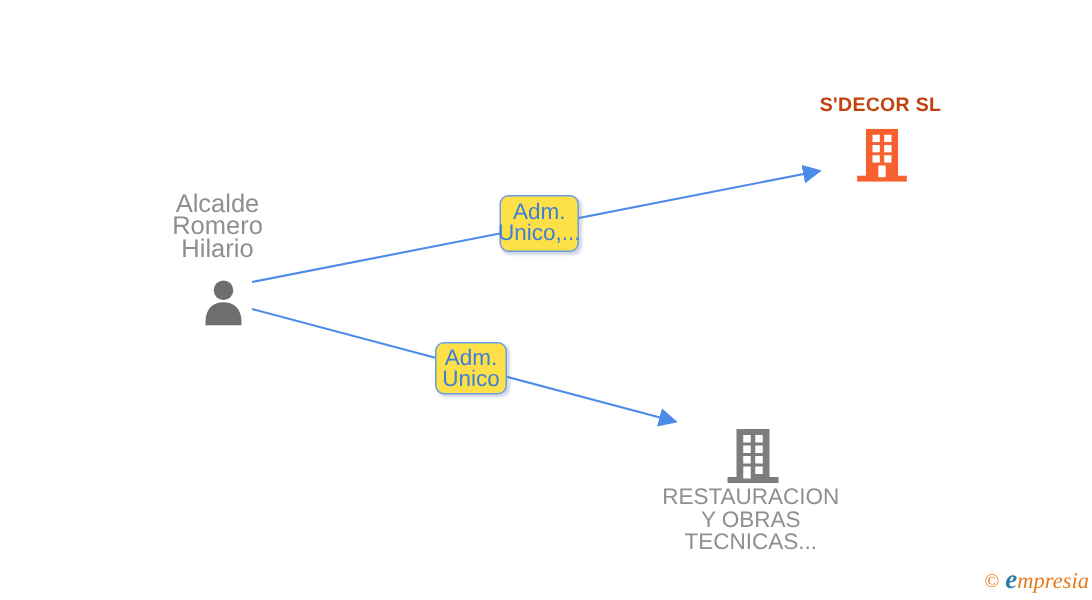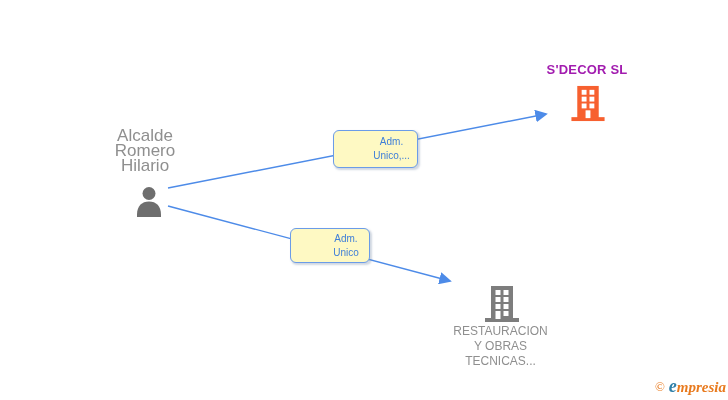--- a/index.html
+++ b/index.html
@@ -23,57 +23,56 @@
     left:95px;top:128px;width:100px;
     font-size:17px;line-height:15px;
     color:#8f8f8f;
   }
   .person-icon{
     position:absolute;left:135px;top:186px;z-index:2;
   }
   .company-title{
     left:522px;top:62px;width:130px;
     font-size:13px;font-weight:bold;
-    color:#a21caf;letter-spacing:0.2px;
+    color:#c2410c;letter-spacing:0.2px;
   }
   .building-1{position:absolute;left:568px;top:84px;z-index:2;}
   .building-2{position:absolute;left:482px;top:284px;z-index:2;}
   .company2-name{
     left:440px;top:324px;width:121px;
-    font-size:12px;line-height:15px;
+    font-size:15px;line-height:15px;
     color:#8f8f8f;
   }
 
   .edge-label{
     position:absolute;z-index:3;
     display:flex;align-items:center;justify-content:center;
-    background:#fef9c3;
+    background:#fde047;
     border:1px solid #6b9ce8;
     border-radius:6px;
     box-shadow:1.5px 1.5px 2px rgba(120,140,170,0.35);
     color:#3f7fd8;
-    font-size:10px;line-height:14px;
+    font-size:15px;line-height:14px;
     text-align:center;white-space:pre-line;
     cursor:pointer;
-    padding-left:32px;
   }
   .edge-label-1{left:333px;top:130px;width:51px;height:36px;}
   .edge-label-2{left:290px;top:228px;width:46px;height:33px;}
 
   .watermark{
     position:absolute;right:2px;bottom:3px;z-index:2;
     font-family:"Liberation Serif", serif;
     font-style:italic;
     font-size:15px;
     cursor:pointer;
     white-space:nowrap;
   }
   .wm-c{color:#e87a1e;font-style:normal;font-size:13px;vertical-align:1px;margin-right:4px;}
   .wm-e{color:#2e7fa8;font-size:18px;font-weight:bold;}
-  .wm-rest{color:#e87a1e;font-weight:bold;}
+  .wm-rest{color:#e87a1e;}
 </style>
 </head>
 <body>
 
 <div class="canvas">
 
   <svg class="edges" width="728" height="400">
     <defs>
       <marker id="arw" viewBox="0 0 10 10" refX="8.5" refY="5" markerWidth="9" markerHeight="9" orient="auto">
         <path d="M0 0 L10 5 L0 10 z" fill="#4d8be8"></path>

